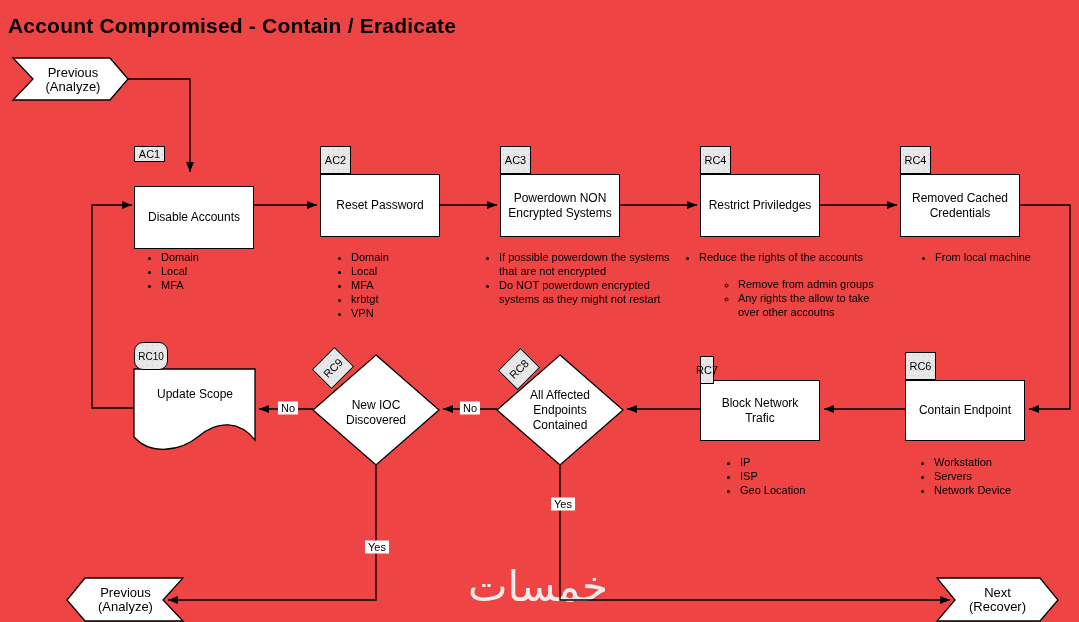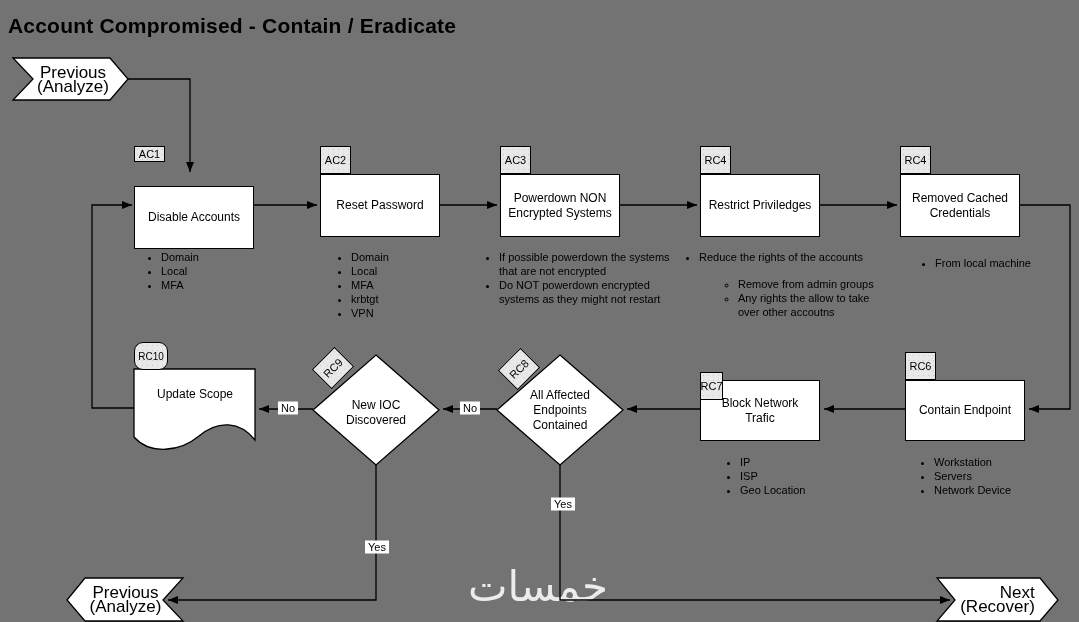--- a/index.html
+++ b/index.html
@@ -1,17 +1,17 @@
 <!DOCTYPE html>
 <html><head>
 <meta charset="utf-8">
 <style>
   html,body{margin:0;padding:0;background:#fff;}
   #canvas{
-    position:relative;width:1079px;height:622px;background:#737373;
+    position:relative;width:1079px;height:622px;background:#ef4444;
     font-family:"Liberation Sans",sans-serif;color:#000;overflow:hidden;
   }
   #canvas > *{position:absolute;}
   .title{
     left:8px;top:14px;font-size:21px;font-weight:bold;z-index:2;
     letter-spacing:.2px;white-space:nowrap;
   }
   .watermark{
     left:468px;top:566px;z-index:0;font-family:"DejaVu Sans",sans-serif;
     font-size:42px;color:#ececec;direction:rtl;line-height:1;user-select:none;
@@ -29,21 +29,21 @@
     border:1.2px solid #000;box-sizing:border-box;
     display:flex;align-items:center;justify-content:center;
     font-size:11px;line-height:11px;
   }
   .tag.rot{transform:rotate(-45deg);}
   .shape-label{
     z-index:2;display:flex;align-items:center;justify-content:center;
     text-align:center;font-size:12px;line-height:15px;white-space:pre-line;
     pointer-events:none;
   }
-  .banner-label{font-size:17px;line-height:14px;}
+  .banner-label{font-size:13px;line-height:14px;}
   .blist{
     z-index:2;margin:0;padding-left:14px;list-style:disc outside;
     font-size:11px;line-height:14px;
   }
   .blist ul{
     margin:13px;padding-left:26px;list-style:circle outside;
   }
   .edge-label{
     z-index:2;background:#fff;font-size:11px;line-height:13px;
     padding:0 3px;transform:translate(-50%,-50%);white-space:nowrap;
@@ -98,38 +98,38 @@
   <div class="box" style="left:320px;top:174px;width:120px;height:63px;">Reset Password</div>
   <div class="box" style="left:500px;top:174px;width:120px;height:63px;">Powerdown NON
 Encrypted Systems</div>
   <div class="box" style="left:700px;top:174px;width:120px;height:63px;">Restrict Priviledges</div>
   <div class="box" style="left:900px;top:174px;width:120px;height:63px;">Removed Cached
 Credentials</div>
 
   <div class="tag" style="left:134px;top:342px;width:34px;height:28px;font-size:10px;border-radius:9px;">RC10</div>
   <div class="tag rot" style="left:317px;top:354px;width:32px;height:28px;">RC9</div>
   <div class="tag rot" style="left:503px;top:355px;width:32px;height:28px;">RC8</div>
-  <div class="tag" style="left:700px;top:372px;width:23px;height:28px;">RC7</div>
+  <div class="tag" style="left:700px;top:356px;width:14px;height:28px;">RC7</div>
   <div class="tag" style="left:905px;top:352px;width:31px;height:28px;">RC6</div>
 
   <div class="box" style="left:700px;top:380px;width:120px;height:61px;">Block Network
 Trafic</div>
   <div class="box" style="left:905px;top:380px;width:120px;height:61px;">Contain Endpoint</div>
 
   <div class="shape-label banner-label" style="left:28px;top:62px;width:90px;height:36px;">Previous
 (Analyze)</div>
   <div class="shape-label" style="left:136px;top:372px;width:118px;height:44px;">Update Scope</div>
   <div class="shape-label" style="left:316px;top:387px;width:120px;height:52px;">New IOC
 Discovered</div>
   <div class="shape-label" style="left:500px;top:372px;width:120px;height:76px;">All Affected
 Endpoints
 Contained</div>
   <div class="shape-label banner-label" style="left:78px;top:580px;width:95px;height:40px;">Previous
 (Analyze)</div>
-  <div class="shape-label banner-label" style="left:950px;top:580px;width:95px;height:40px;text-align:right;">Next
+  <div class="shape-label banner-label" style="left:950px;top:580px;width:95px;height:40px;">Next
 (Recover)</div>
 
   <ul class="blist" style="left:147px;top:250px;width:100px;">
     <li>Domain</li>
     <li>Local</li>
     <li>MFA</li>
   </ul>
   <ul class="blist" style="left:337px;top:250px;width:100px;">
     <li>Domain</li>
     <li>Local</li>
@@ -143,21 +143,21 @@
   </ul>
   <ul class="blist" style="left:685px;top:250px;width:200px;">
     <li>
       <span>Reduce the rights of the accounts</span>
       <ul>
         <li>Remove from admin groups</li>
         <li>Any rights the allow to take over other accoutns</li>
       </ul>
     </li>
   </ul>
-  <ul class="blist" style="left:921px;top:256px;width:130px;">
+  <ul class="blist" style="left:921px;top:250px;width:130px;">
     <li>From local machine</li>
   </ul>
   <ul class="blist" style="left:726px;top:455px;width:120px;">
     <li>IP</li>
     <li>ISP</li>
     <li>Geo Location</li>
   </ul>
   <ul class="blist" style="left:920px;top:455px;width:130px;">
     <li>Workstation</li>
     <li>Servers</li>

